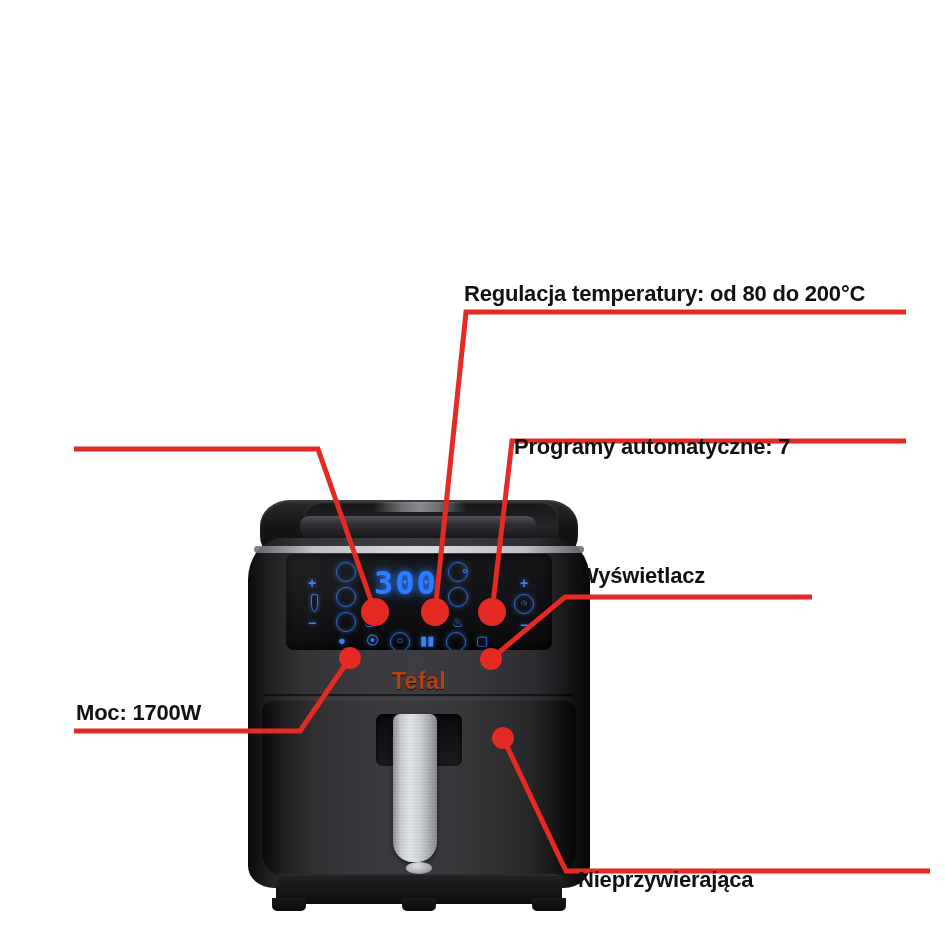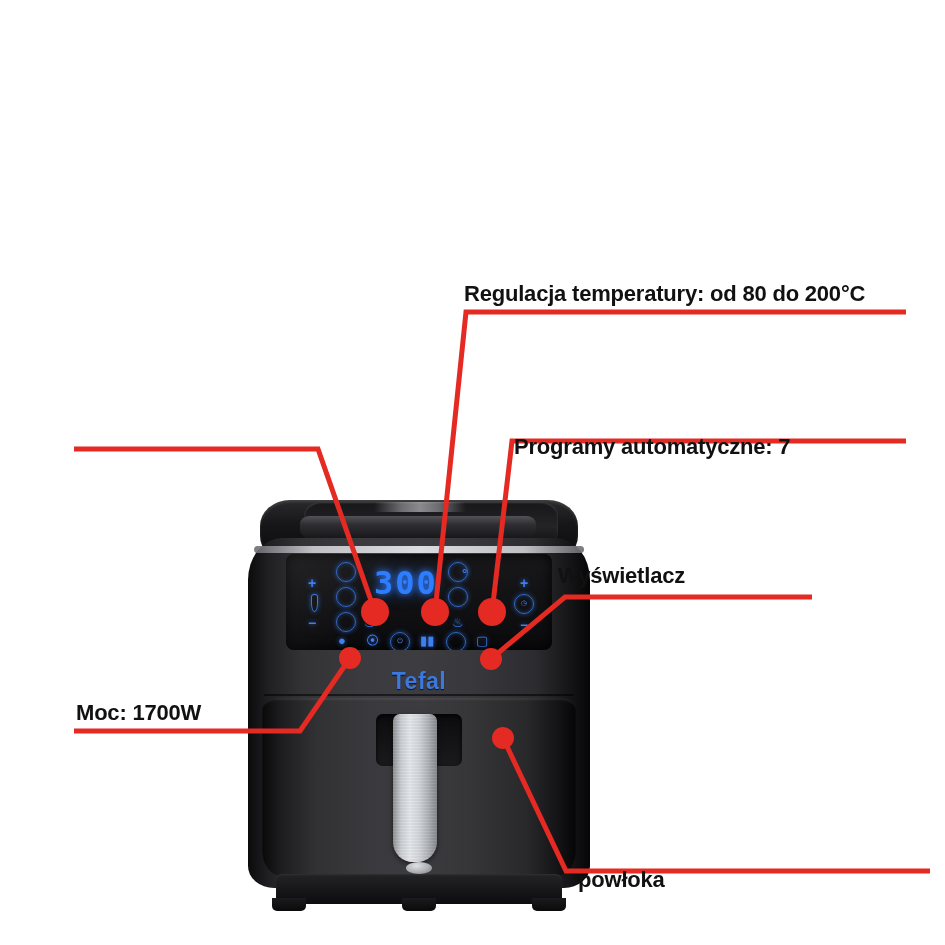--- a/index.html
+++ b/index.html
@@ -202,21 +202,21 @@
     box-shadow: 0 0 5px rgba(47,125,255,0.6);
   }
 
   
   .tefal-mark {
     position: absolute;
     left: 119px;
     top: 176px;
     width: 104px;
     text-align: center;
-    color: #3b82f6;
+    color: #c2410c;
     font-family: "Liberation Sans", sans-serif;
     font-size: 23px;
     font-weight: bold;
     letter-spacing: 0.5px;
     text-shadow: 0 1px 1px rgba(0,0,0,0.8);
     opacity: 0.88;
   }
 
   
   .drawer {
@@ -406,21 +406,22 @@
       <circle cx="350" cy="658" r="11"></circle>
       <circle cx="503" cy="738" r="11"></circle>
     </g>
   </svg>
 
   <div class="callout-label" style="left:464px; top:281px;">Regulacja temperatury: od 80 do 200°C</div>
 
 
   <div class="callout-label" style="left:514px; top:434px;">Programy automatyczne: 7</div>
 
-  <div class="callout-label" style="left:558px; top:563px;text-align:center;">Wyświetlacz</div>
+  <div class="callout-label" style="left:578px; top:563px;text-align:center;">Wyświetlacz</div>
 
   <div class="callout-label" style="left:76px; top:700px;">Moc: 1700W</div>
 
   <div class="callout-label" style="left:578px; top:815px;">
+    <div>Nieprzywierająca</div>
     <div>powłoka</div>
   </div>
 
 </div>
 
 </body></html>

